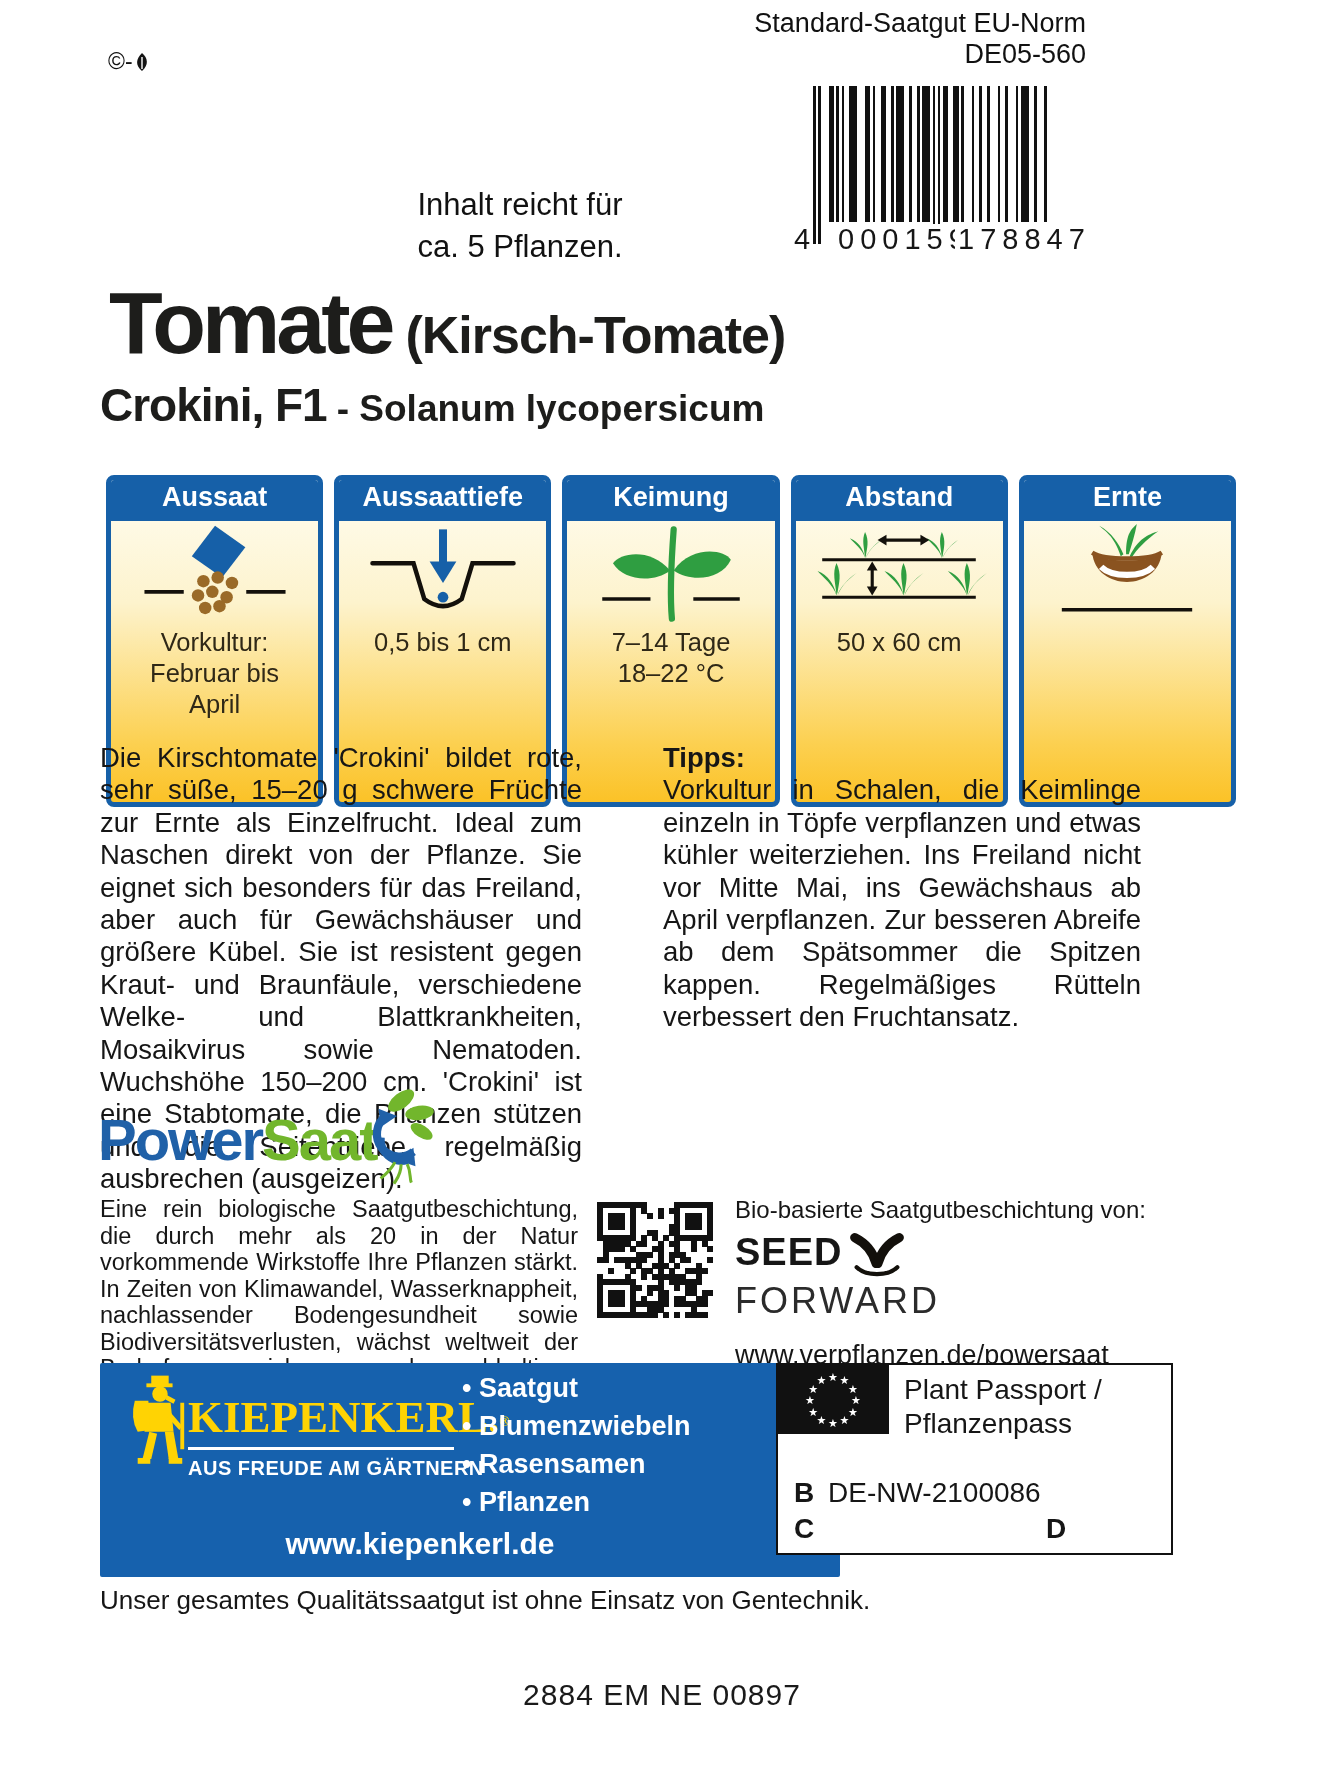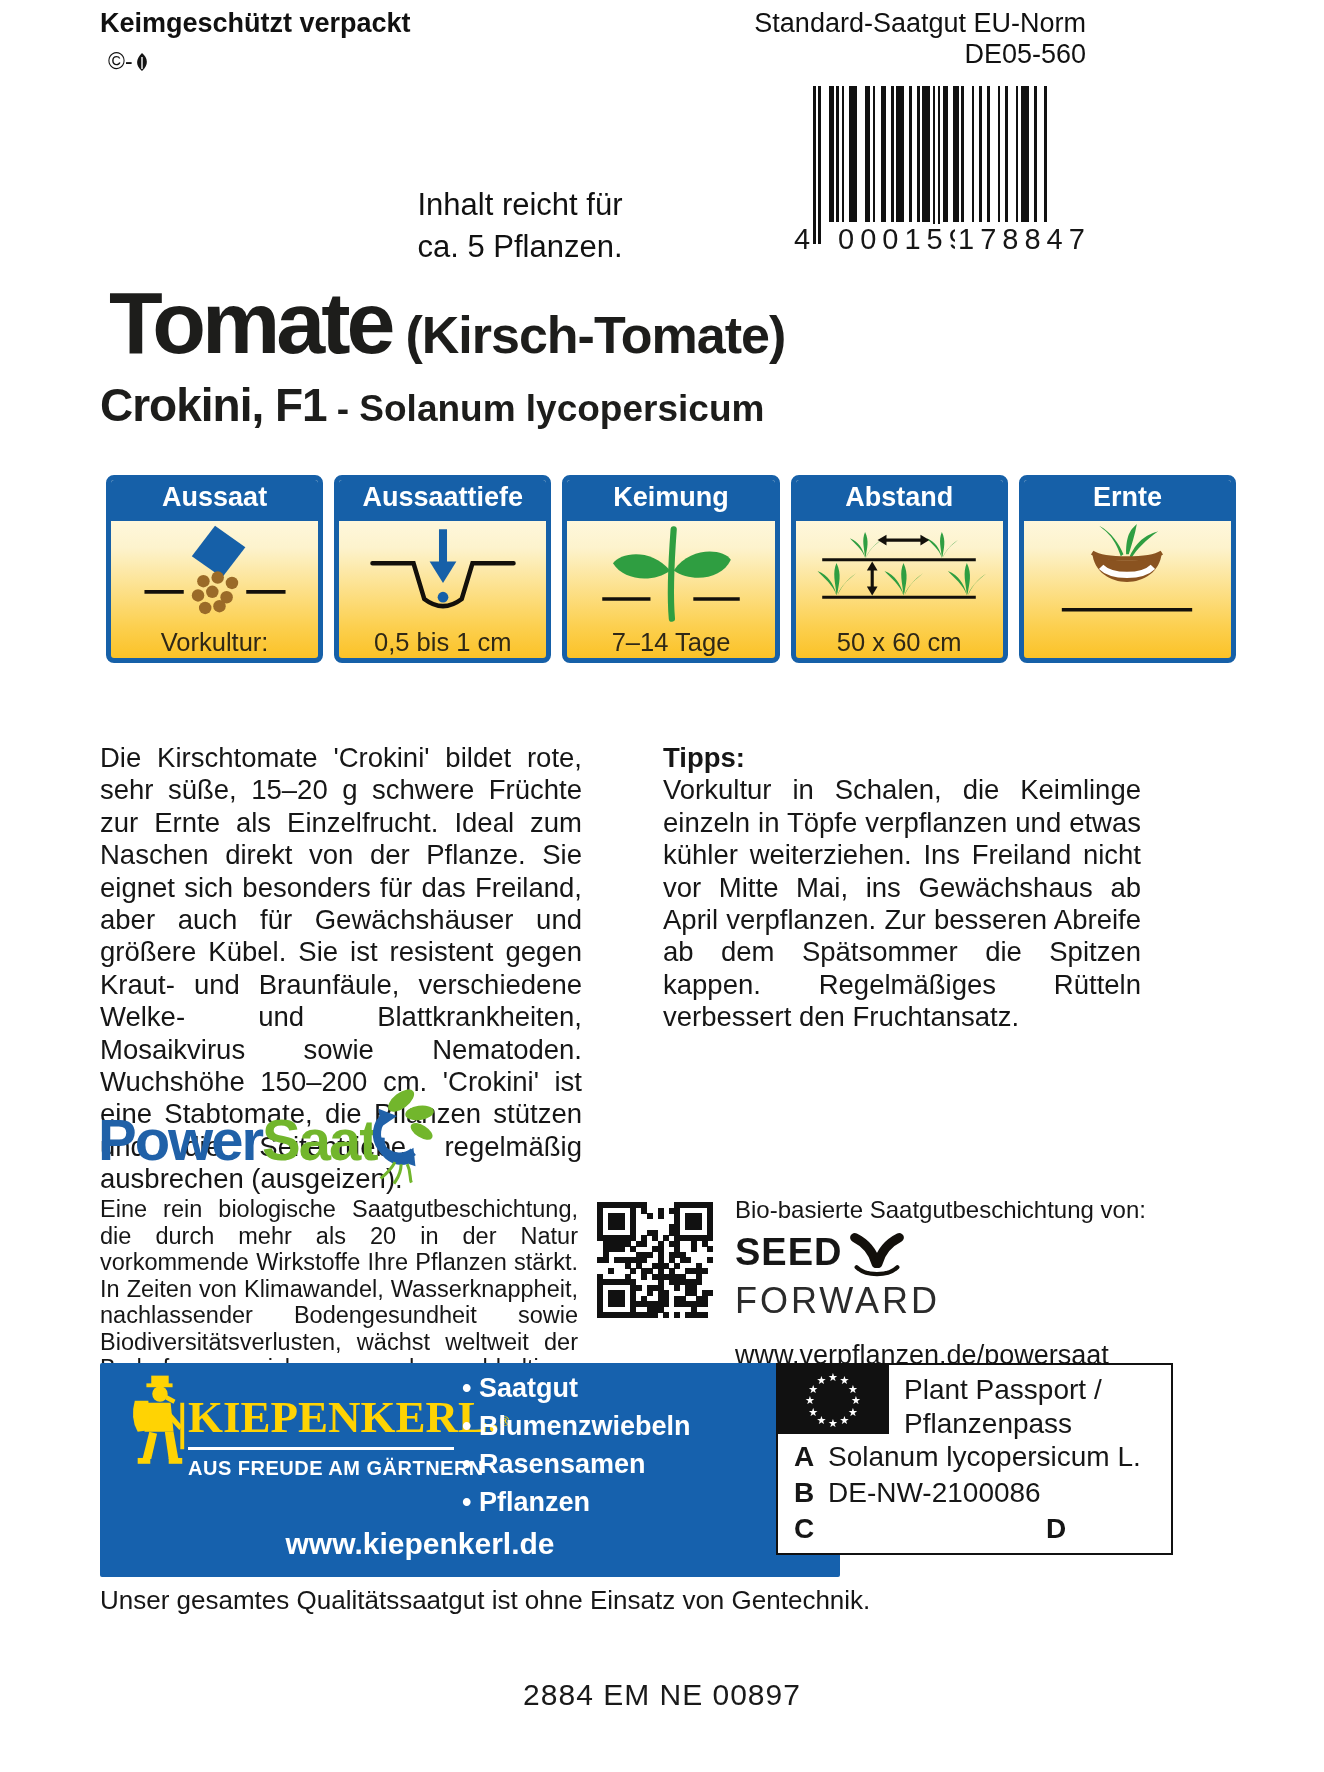--- a/index.html
+++ b/index.html
@@ -22,21 +22,21 @@
 
   
   .title{left:96px;top:272px;white-space:nowrap;}
   .title .main{font-size:88px;font-weight:bold;letter-spacing:-4px;color:#1d1d1b;margin-left:13px;}
   .title .paren{font-size:52px;font-weight:bold;letter-spacing:-1px;color:#1d1d1b;margin-left:14px;}
   .variety{left:100px;top:378px;white-space:nowrap;}
   .variety .name{font-size:46px;font-weight:bold;letter-spacing:-1px;color:#1d1d1b;}
   .variety .bot{font-size:37px;font-weight:bold;color:#1d1d1b;margin-left:10px;}
 
   
-  .boxrow{left:100px;top:475px;width:1130px;height:188px;display:flex;gap:11px;padding-left:6px;}
+  .boxrow{left:100px;top:475px;width:1130px;height:332px;display:flex;gap:11px;padding-left:6px;}
   .infobox{flex:1;border:5px solid #1660a8;border-radius:8px;box-sizing:border-box;
            background:linear-gradient(180deg,#fffdf2 0%,#fdf3cd 38%,#fcd050 82%,#fbc227 100%);
            display:flex;flex-direction:column;overflow:hidden;}
   .infobox-head{background:#1660a8;color:#fff;font-weight:bold;font-size:27px;text-align:center;
                 padding:2px 0 8px;flex:0 0 auto;}
   .icon-area{height:106px;display:flex;align-items:center;justify-content:center;flex:0 0 auto;}
   .box-lines{text-align:center;font-size:25.5px;line-height:31px;color:#2f2817;}
 
   
   .desc{left:100px;top:742px;width:482px;font-size:27.5px;line-height:32.4px;text-align:justify;color:#161616;}
@@ -84,21 +84,20 @@
 
   
   .gmo{left:100px;top:1585px;font-size:26px;color:#161616;}
   .batch{left:0;top:1678px;width:100%;text-align:center;font-size:30px;color:#1a1a1a;letter-spacing:1px;}
 </style>
 </head>
 <body>
 
 <div class="page">
 
-  <div class="abs hdr-left">Keimgeschützt verpackt</div>
   <div class="abs hdr-symbol">
     <span>©-</span>
     <svg width="16" height="20" viewBox="0 0 16 20">
       <path d="M8 1 C2 7 1 13 8 19 C15 13 14 6 8 1 Z M8 4 C8 9 8 13 8 17" fill="#141414"></path>
       <path d="M8 5 C8 9 8 13 8 17" stroke="#fff" stroke-width="1.4" fill="none"></path>
     </svg>
   </div>
   <div class="abs hdr-right">
     <div>Standard-Saatgut EU-Norm</div>
     <div>DE05-560</div>
@@ -596,23 +595,20 @@
           <text x="36.1" y="51.5">★</text>
         <text x="33" y="40">★</text>
           <text x="36.1" y="28.5">★</text>
           <text x="44.5" y="20.1">★</text>
       </g>
     </svg>
     <div class="pp-title">
       <div>Plant Passport /</div>
       <div>Pflanzenpass</div>
     </div>
-    <div class="pp-row" style="top:76px;">
-      <span class="pp-label">A</span><span>Solanum lycopersicum L.</span>
-    </div>
     <div class="pp-row" style="top:112px;">
       <span class="pp-label">B</span><span>DE-NW-2100086</span>
     </div>
     <div class="pp-row" style="top:148px;width:360px;">
       <span class="pp-label">C</span>
       <span class="pp-d">D</span>
     </div>
   </div>
 
   <div class="abs gmo">Unser gesamtes Qualitätssaatgut ist ohne Einsatz von Gentechnik.</div>

